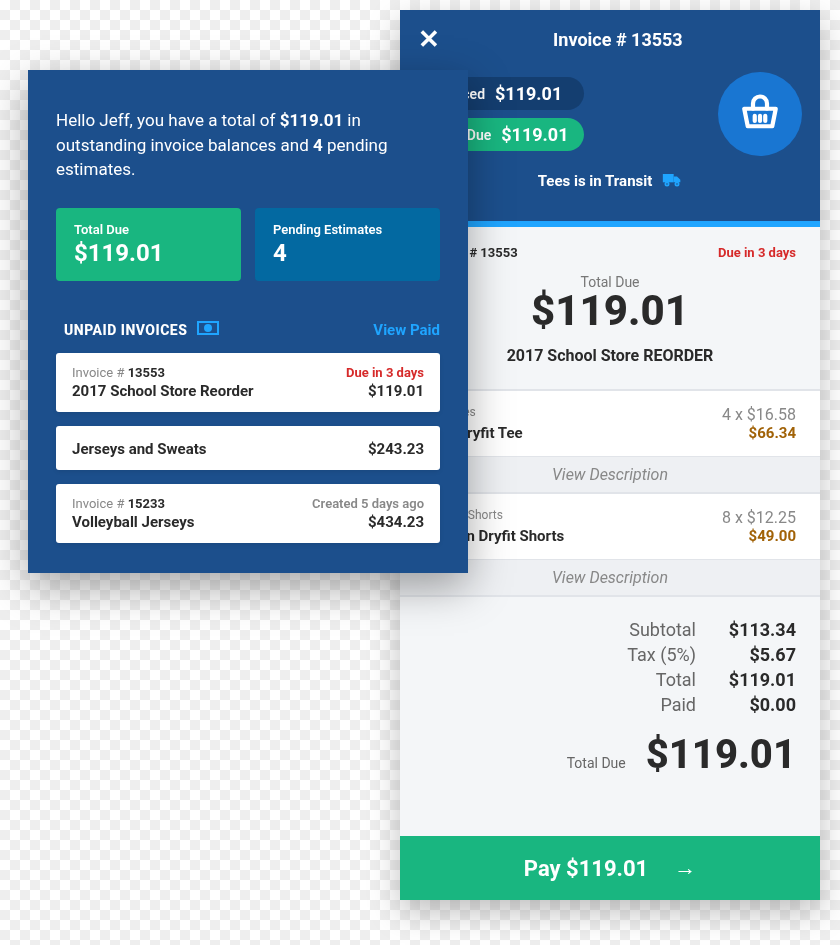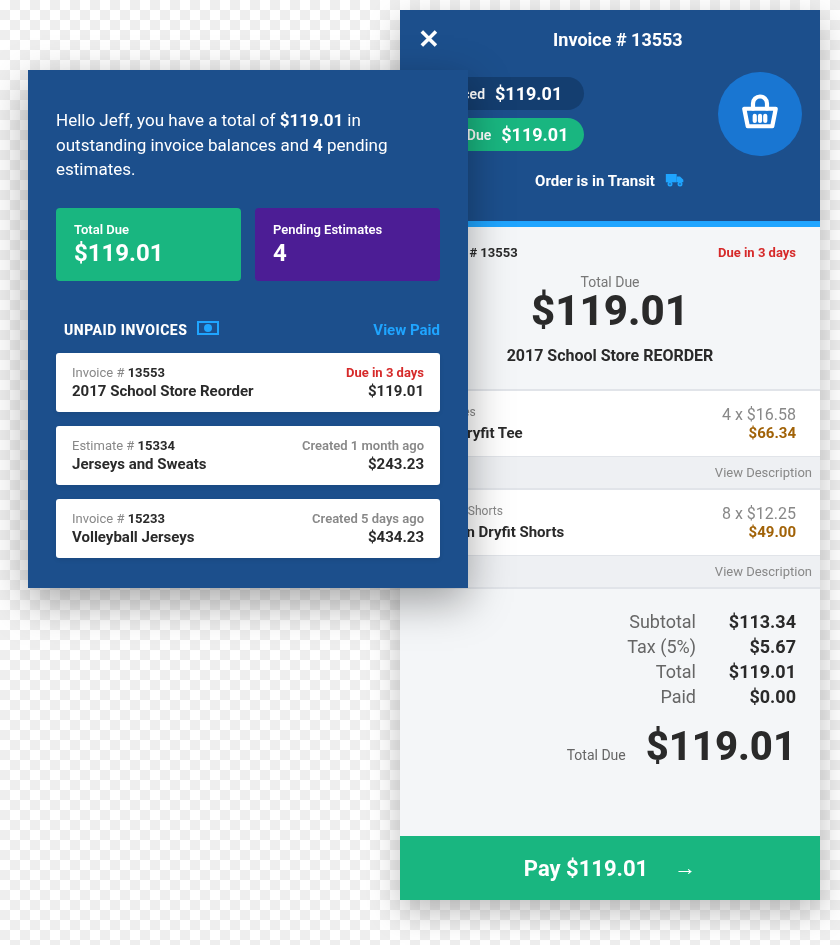--- a/index.html
+++ b/index.html
@@ -62,21 +62,21 @@
   .summary-top .due{color:#d62a2a;}
   .summary-td{ text-align:center; color:#777; font-size:14px; margin-top:14px;}
   .summary-amount{ text-align:center; font-size:42px; font-weight:800; color:#2a2a2a; line-height:1;}
   .summary-name{ text-align:center; font-weight:700; font-size:16px; margin-top:14px; color:#2a2a2a;}
   .line-item{background:#fff;padding:14px 24px; border-bottom:1px solid #e1e4e9;}
   .li-row{display:flex;justify-content:space-between;}
   .li-cat{color:#888;font-size:12px;}
   .li-name{font-weight:700;font-size:15px;color:#2a2a2a;}
   .li-qty{color:#888;font-size:16px;text-align:right;}
   .li-sub{font-weight:700;font-size:15px;text-align:right;color:#a16207;}
-  .view-desc{background:#eef0f3;text-align:right;color:#888;font-size:13px;padding:8px;border-bottom:2px solid #e1e4e9;}
+  .view-desc{background:#eef0f3;text-align:center;color:#888;font-size:16px;padding:8px;border-bottom:2px solid #e1e4e9;font-style:italic;}
   .totals{padding:20px 24px 10px;}
   .tot-row{display:flex;justify-content:flex-end;gap:30px;font-size:18px;color:#666;padding:2px 0;}
   .tot-row .lbl{min-width:70px;text-align:right;}
   .tot-row .val{min-width:70px;text-align:right;font-weight:700;color:#2a2a2a;}
   .tot-due{display:flex;justify-content:flex-end;align-items:baseline;gap:20px;margin-top:14px;}
   .tot-due .lbl{color:#666;font-size:14px;}
   .tot-due .val{font-size:40px;font-weight:800;color:#2a2a2a;}
   .pay-btn{
     background:#19b680;color:#fff;font-size:22px;font-weight:700;
     height:64px;display:flex;align-items:center;justify-content:center;gap:26px;
@@ -93,21 +93,21 @@
     padding:38px 28px 30px 28px;
     box-shadow:0 14px 40px rgba(0,0,0,.35);
   }
   .greeting{font-size:17px;line-height:1.45;font-weight:400;}
   .greeting b{font-weight:700;}
   .stats{display:flex;gap:14px;margin-top:26px;}
   .stat{flex:1;border-radius:4px;padding:14px 18px;}
   .stat .lbl{font-size:13px;font-weight:600;}
   .stat .val{font-size:24px;font-weight:700;margin-top:2px;}
   .stat.green{background:#19b680;}
-  .stat.dark{background:#4c1d95;}
+  .stat.dark{background:#0369a1;}
   .sec-head{display:flex;align-items:center;justify-content:space-between;margin-top:40px;}
   .sec-title{font-size:14px;font-weight:800;letter-spacing:.5px;display:flex;align-items:center;gap:10px;padding-left:8px;}
   .sec-title .ic{color:#1fa5ff;}
   .link{color:#1fa5ff;font-weight:700;font-size:15px;cursor:pointer;margin-left:48px;}
   .card{
     background:#fff;color:#2a2a2a;border-radius:3px;
     padding:12px 16px;margin-top:14px;
     box-shadow:0 2px 4px rgba(0,0,0,.08);
   }
   .card-top{display:flex;justify-content:space-between;font-size:13px;}
@@ -144,21 +144,21 @@
         <svg width="42" height="42" viewBox="0 0 24 24" fill="none" stroke="white" stroke-width="2.4" stroke-linecap="round" stroke-linejoin="round">
           <path d="M3 9h18l-2 10H5L3 9z"></path>
             <path d="M8 9V6a4 4 0 0 1 8 0v3"></path>
           <line x1="9" y1="13" x2="9" y2="16"></line>
             <line x1="12" y1="13" x2="12" y2="16"></line>
             <line x1="15" y1="13" x2="15" y2="16"></line>
         </svg>
       </div>
     </div>
     <div class="dh-status">
-      <span>Order is in Transit</span>
+      <span>Tees is in Transit</span>
       <span class="truck-icon">
         <svg width="20" height="16" viewBox="0 0 24 18" fill="#1fa5ff">
             <rect x="1" y="3" width="13" height="10"></rect>
             <path d="M14 6h4l4 4v3h-8z"></path>
             <circle cx="6" cy="15" r="2" fill="#1c4f8c" stroke="#1fa5ff" stroke-width="2"></circle>
             <circle cx="18" cy="15" r="2" fill="#1c4f8c" stroke="#1fa5ff" stroke-width="2"></circle>
           </svg>
       </span>
     </div>
   </div>
@@ -262,24 +262,20 @@
       <span class="right red">Due in 3 days</span>
     </div>
     <div class="card-bot">
       <span class="name">2017 School Store Reorder</span>
       <span class="amt">$119.01</span>
     </div>
   </div>
 
 
   <div class="card">
-    <div class="card-top">
-      <span class="left"><span>Estimate # </span><b>15334</b></span>
-      <span class="right">Created 1 month ago</span>
-    </div>
     <div class="card-bot">
       <span class="name">Jerseys and Sweats</span>
       <span class="amt">$243.23</span>
     </div>
   </div>
 
   <div class="card">
     <div class="card-top">
       <span class="left"><span>Invoice # </span><b>15233</b></span>
       <span class="right">Created 5 days ago</span>

